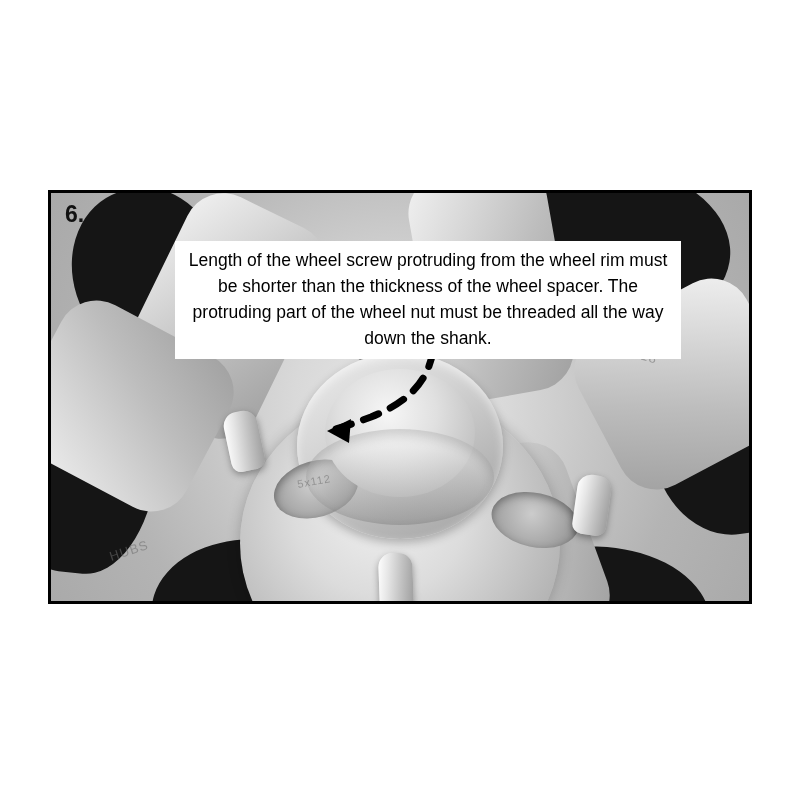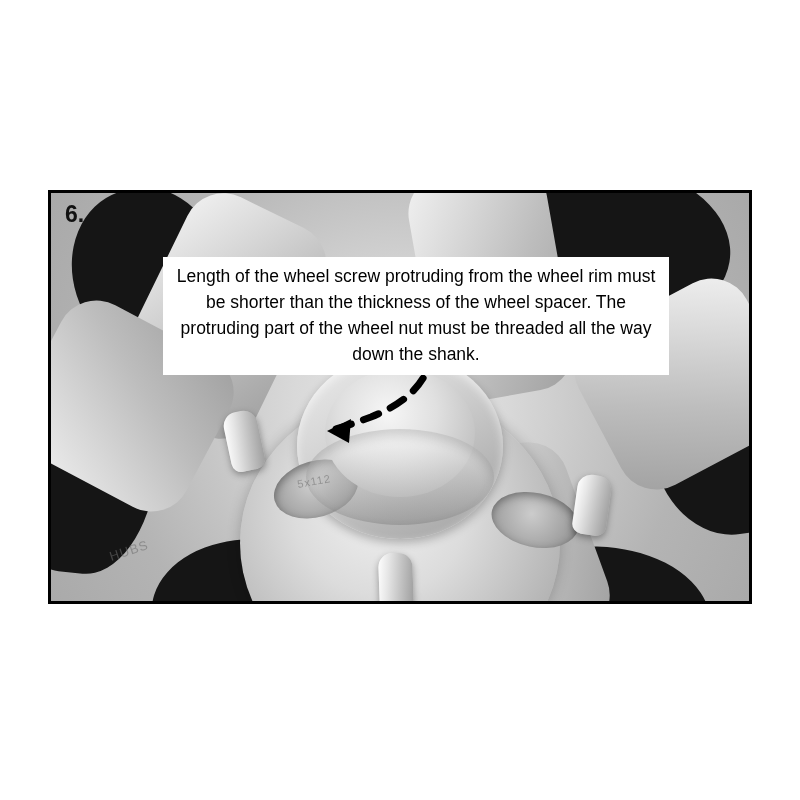--- a/index.html
+++ b/index.html
@@ -154,31 +154,30 @@
     left: 14px;
     top: 8px;
     font-size: 23px;
     font-weight: bold;
     color: #111111;
   }
 
   
   #caption {
     position: absolute;
-    left: 112px;
+    left: 124px;
     top: 48px;
     width: 506px;
     background: #ffffff;
     color: #000000;
     font-size: 17.5px;
     line-height: 26px;
     text-align: center;
     padding: 6px 4px 8px 4px;
     box-sizing: border-box;
-    margin-top: 16px;
   }
 
   
   #arrow {
     position: absolute;
     left: 200px;
     top: 150px;
     width: 190px;
     height: 110px;
     pointer-events: none;

